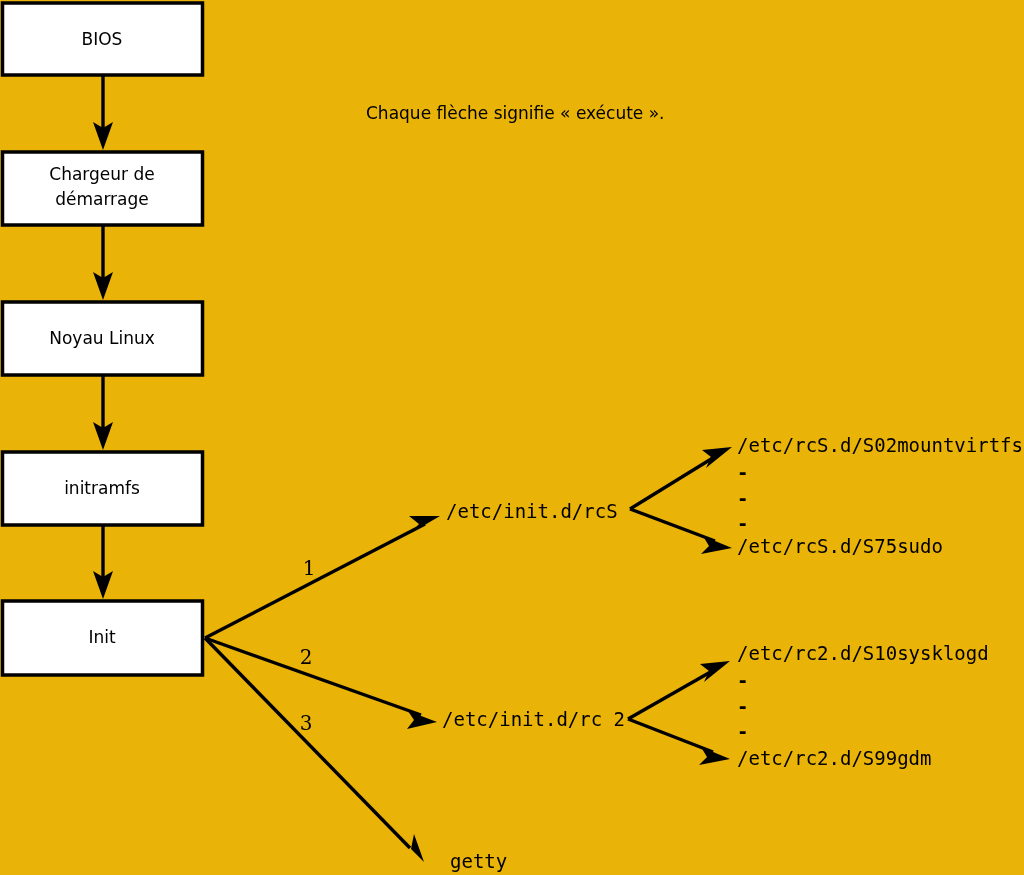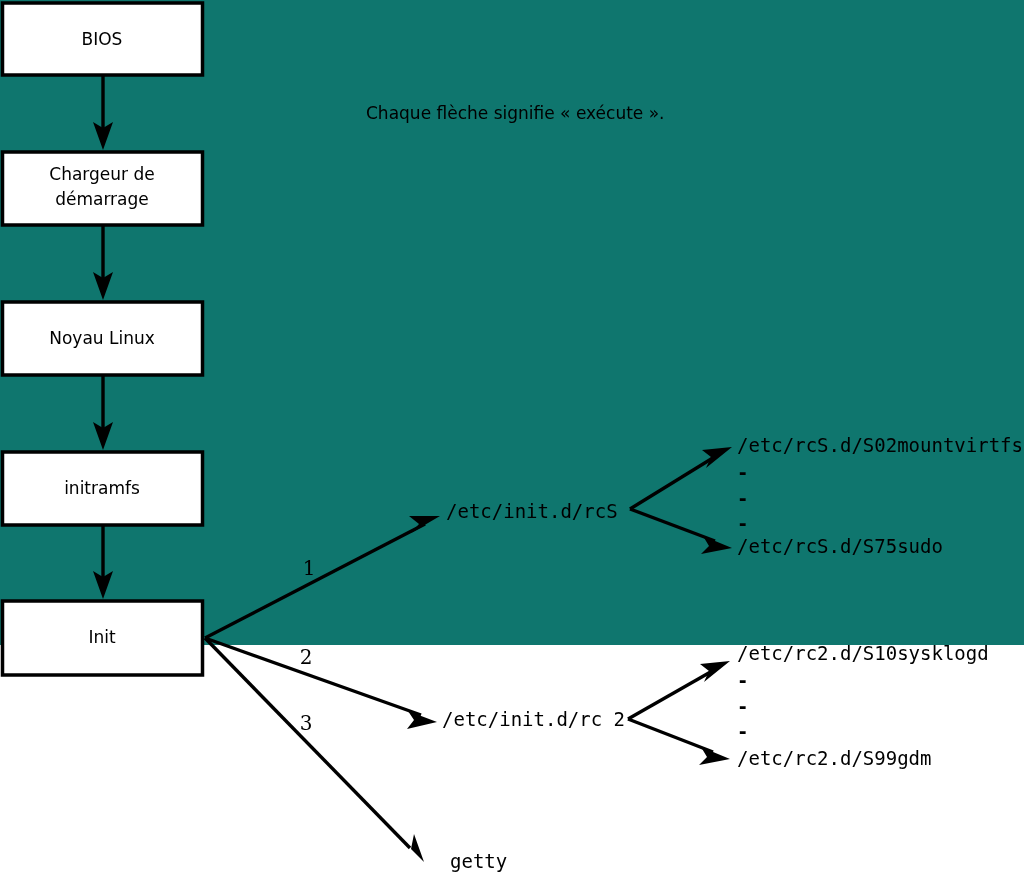--- a/index.html
+++ b/index.html
@@ -9,22 +9,22 @@
   }
   body {
     width: 1024px;
     height: 875px;
     overflow: hidden;
     font-family: "DejaVu Sans", sans-serif;
   }
   #diagram-root {
     position: relative;
     width: 1024px;
-    height: 645px;
-    background: #0f766e;
+    height: 875px;
+    background: #eab308;
   }
   svg.diagram-svg {
     position: absolute;
     left: 0;
     top: 0;
     width: 1024px;
     height: 875px;
     display: block;
   }
   .node-box {

